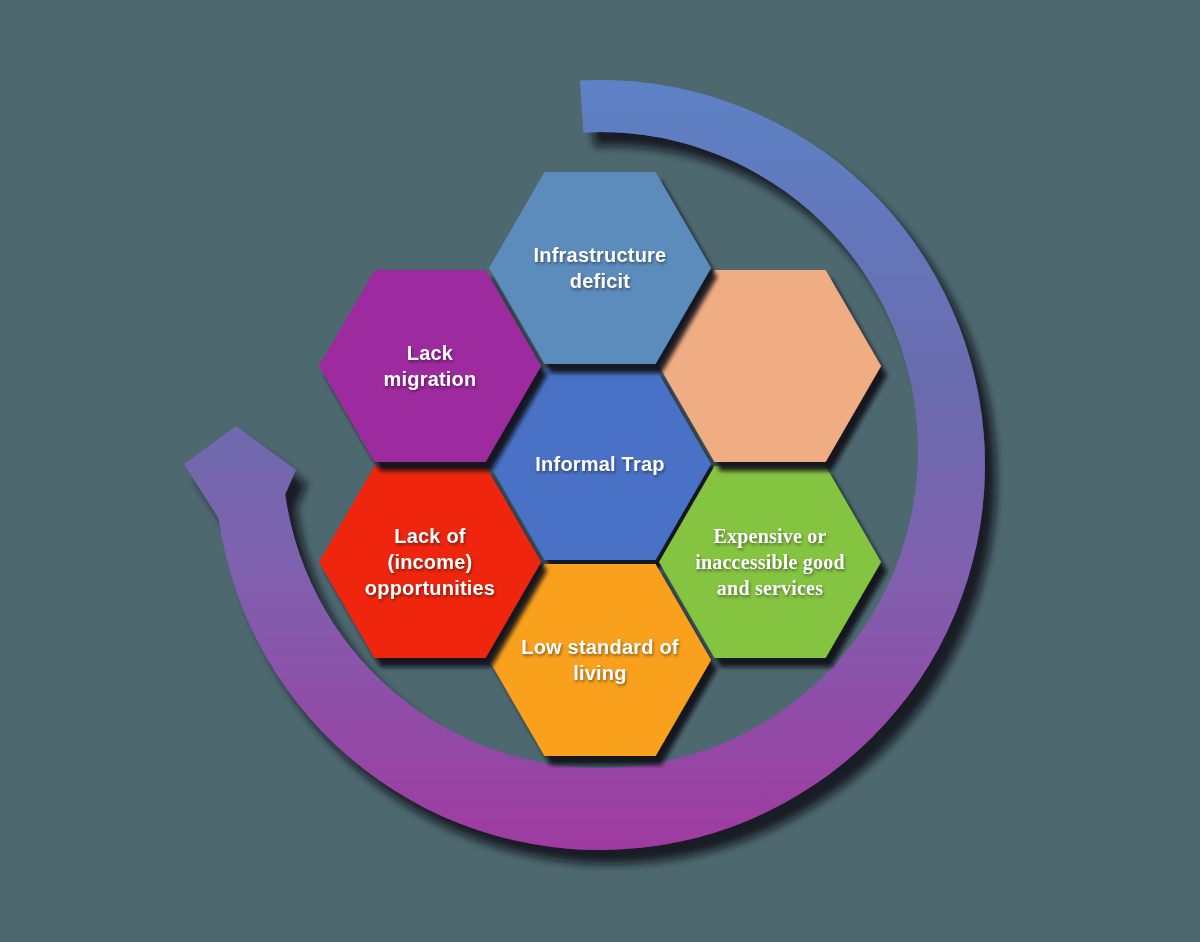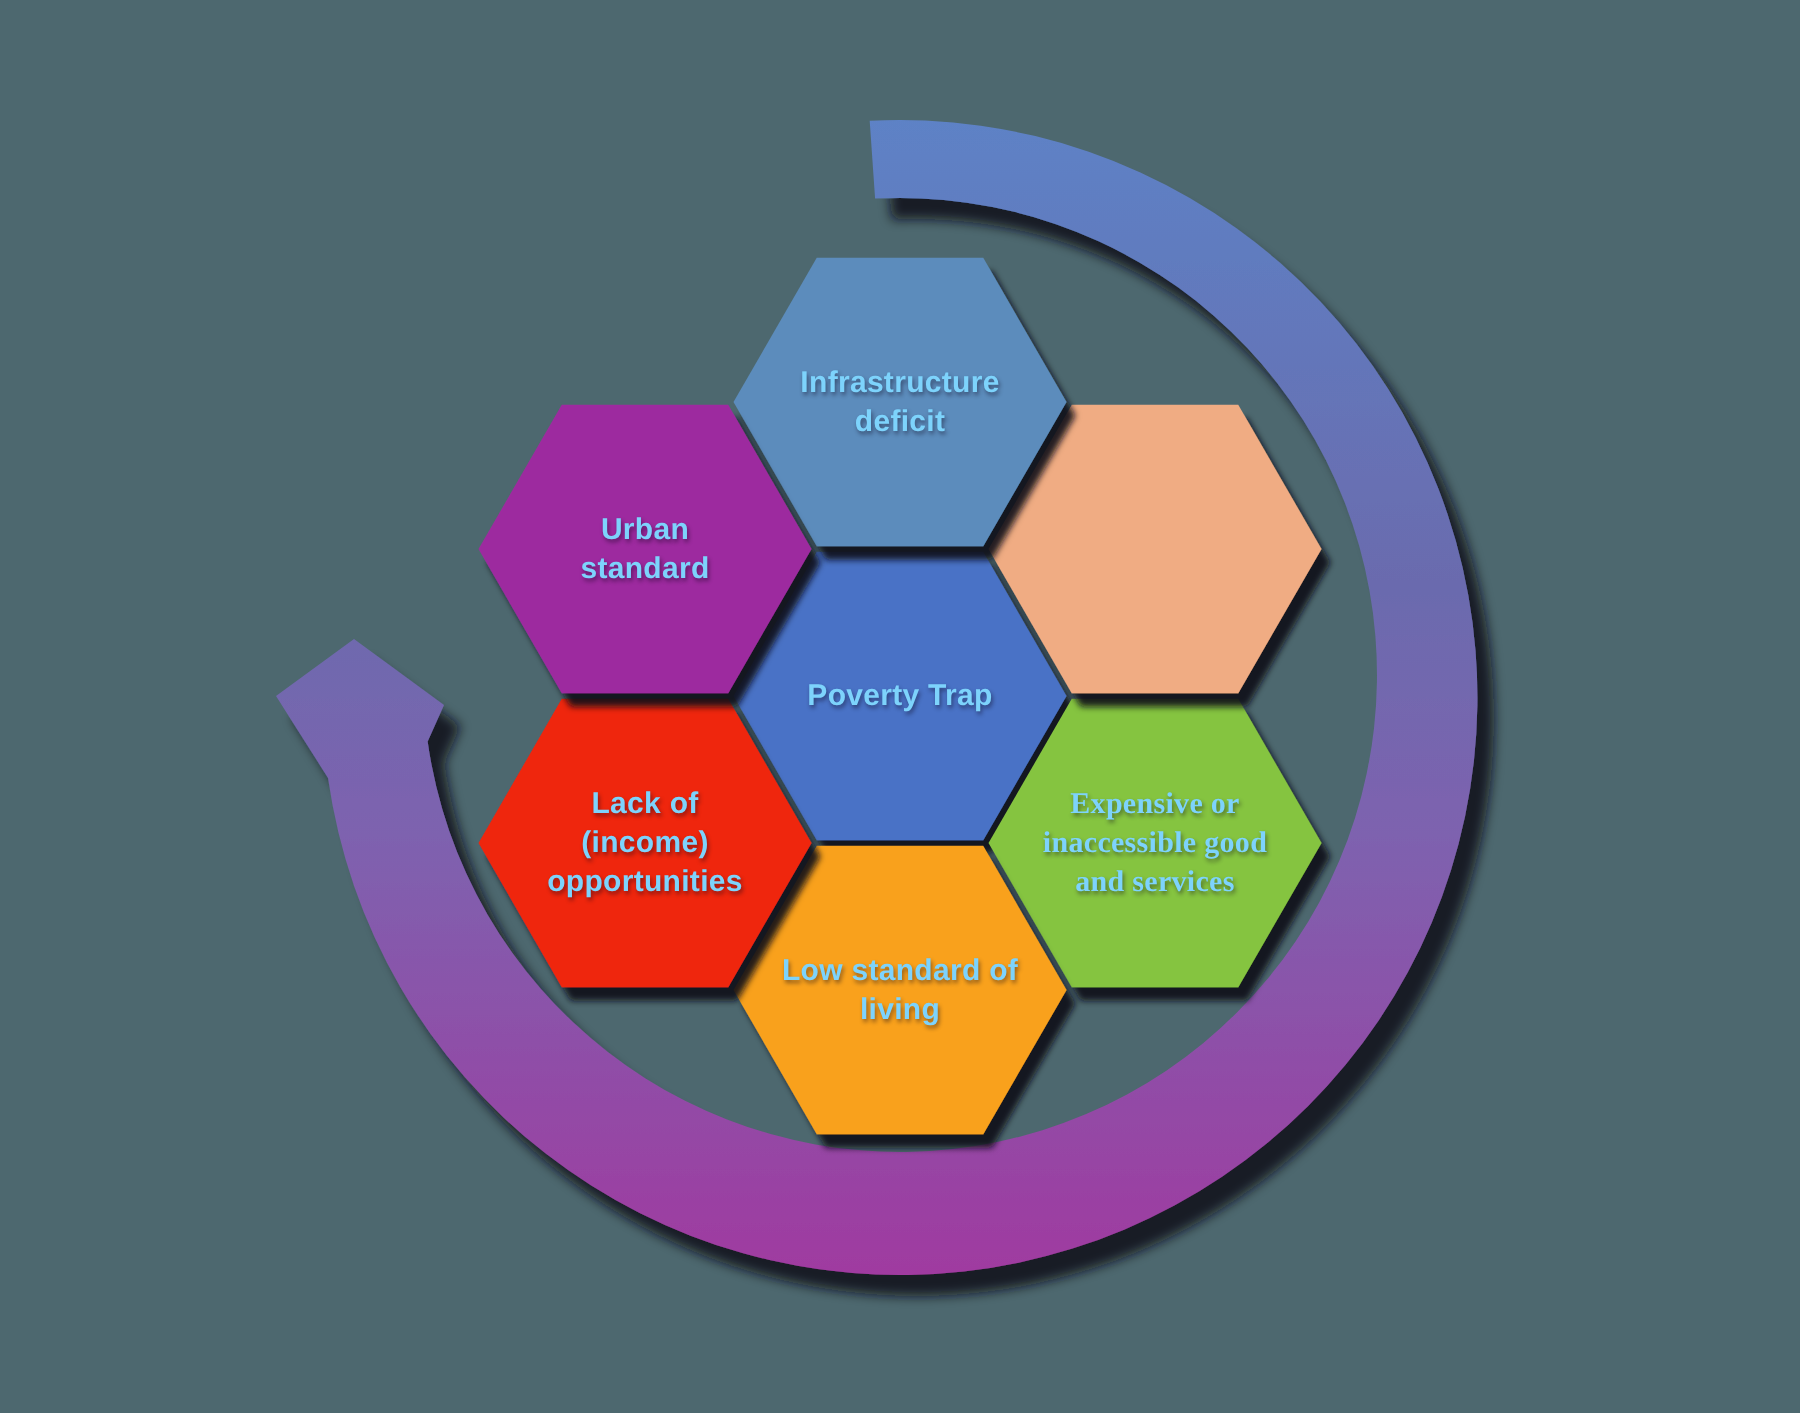--- a/index.html
+++ b/index.html
@@ -18,21 +18,21 @@
   }
   .stage svg {
     position: absolute;
     left: 0;
     top: 0;
   }
   .hex-label {
     position: absolute;
     transform: translate(-50%, -50%);
     text-align: center;
-    color: #7dd3fc;
+    color: #ffffff;
     font-weight: bold;
     font-size: 20px;
     line-height: 26px;
     text-shadow: 1px 2px 3px rgba(10, 5, 25, 0.45);
     letter-spacing: 0.2px;
     user-select: none;
   }
 </style>
 </head>
 <body>
@@ -83,17 +83,17 @@
 
   <div class="hex-label" style="left:600px; top:268px; width:180px;">Infrastructure deficit</div>
 
 
   <div class="hex-label" style="left:770px; top:562px; width:150px;font-family:Liberation Serif, serif;">Expensive or inaccessible good and services</div>
 
   <div class="hex-label" style="left:600px; top:660px; width:158px;">Low standard of living</div>
 
   <div class="hex-label" style="left:430px; top:562px; width:146px;">Lack of (income) opportunities</div>
 
-  <div class="hex-label" style="left:430px; top:366px; width:120px;">Urban standard</div>
+  <div class="hex-label" style="left:430px; top:366px; width:120px;">Lack migration</div>
 
-  <div class="hex-label" style="left:600px; top:464px; width:170px;">Poverty Trap</div>
+  <div class="hex-label" style="left:600px; top:464px; width:170px;">Informal Trap</div>
 
 </div>
 
 </body></html>

